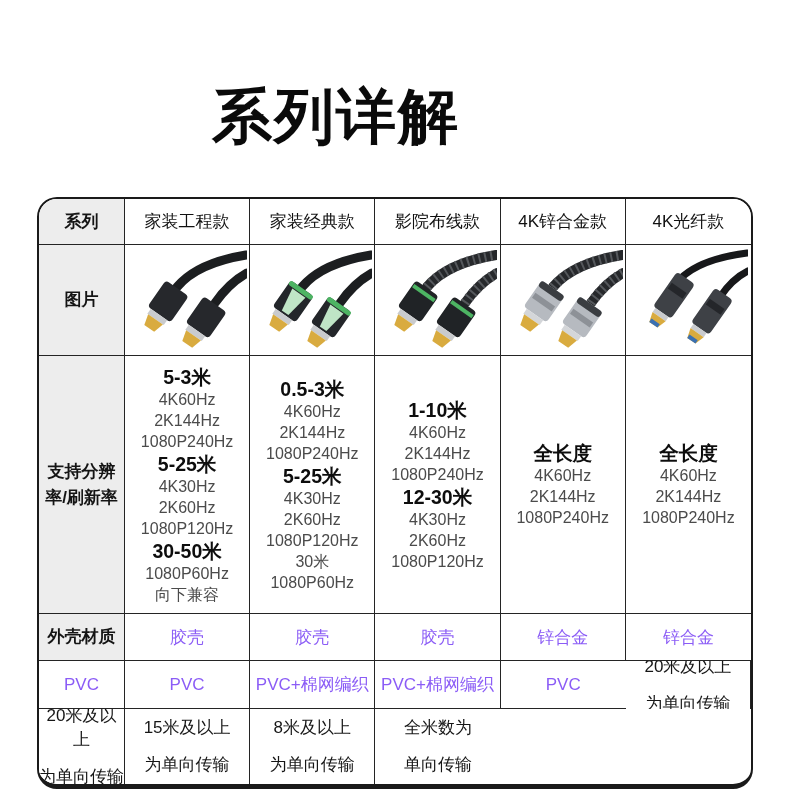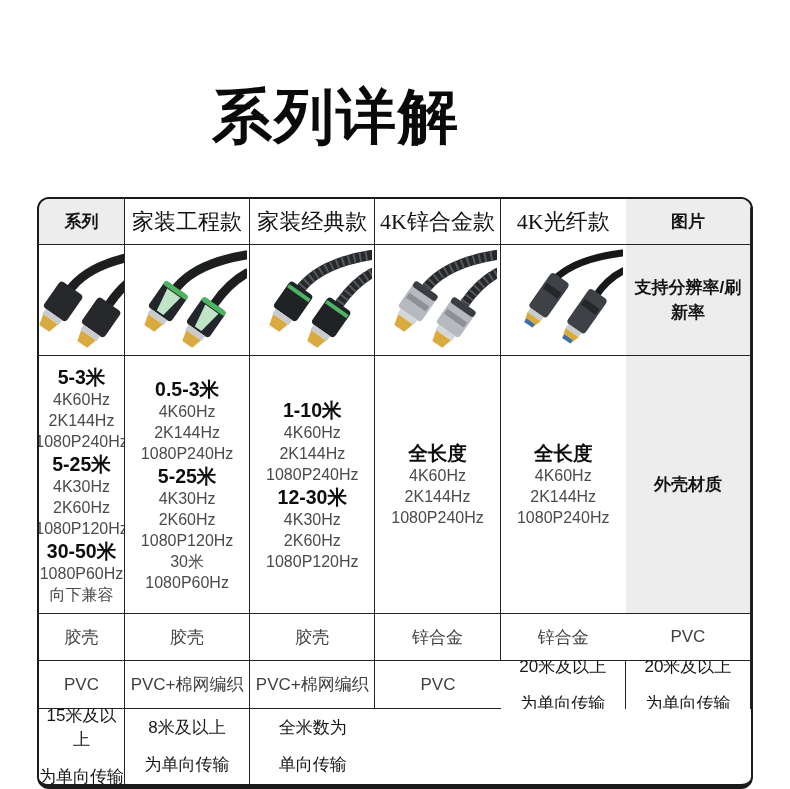--- a/index.html
+++ b/index.html
@@ -11,48 +11,49 @@
     text-align:center; font-size:60px; font-weight:900; color:#0a0a0a;
     letter-spacing:2px; line-height:1.1;
   }
 
   .tbl {
     position:absolute; left:37px; top:197px; width:716px; height:592px;
     display:grid;
     grid-template-columns:86px repeat(5,1fr);
     grid-template-rows:46px 111px 258px 47px 48px 75px;
     border:2px solid #1a1a1a; border-bottom-width:5px;
-    border-radius:12px; overflow:hidden; background:#ffffff;
+    border-radius:20px; overflow:hidden; background:#ffffff;
   }
   .cell {
     border-right:1px solid #242424; border-bottom:1px solid #242424;
     display:flex; flex-direction:column; align-items:center; justify-content:center;
     text-align:center; background:#ffffff; overflow:hidden;
   }
   .er { border-right:none; }
   .br { border-bottom:none; }
   .lab { background:#ededed; font-weight:700; font-size:17px; line-height:1.5; padding:0 4px; }
-  .head { font-size:22px; color:#111;font-family:Liberation Serif, serif; }
-  .val { font-size:17px; color:#404040; }
+  .head { font-size:17px; color:#111; }
+  .val { font-size:17px; color:#8b5cf6; }
   .dir { font-size:17px; line-height:24px; color:#161616;gap:13px; }
   .res { font-size:16px; color:#4b4b4b; }
   .res .h { font-size:19.5px; font-weight:700; color:#0d0d0d; line-height:24px; }
   .res .l { line-height:21px; }
   .img svg { display:block; }
 </style>
 </head>
 <body>
 
 <div class="title">系列详解</div>
 
 <div class="tbl">
 
   <div class="cell lab">系列</div>
   <div class="cell head">家装工程款</div>
   <div class="cell head">家装经典款</div>
+  <div class="cell head">影院布线款</div>
   <div class="cell head">4K锌合金款</div>
   <div class="cell head er">4K光纤款</div>
 
   <div class="cell lab">图片</div>
 
   <div class="cell img">
     <svg width="120" height="102" viewBox="0 0 120 102">
       <path d="M50,38 Q70,14 119,6" stroke="#1c1e20" stroke-width="9" fill="none" stroke-linecap="round"></path>
       <path d="M88,54 Q102,34 120,24" stroke="#1c1e20" stroke-width="9" fill="none" stroke-linecap="round"></path>
       <g transform="translate(40,54) rotate(35)">

